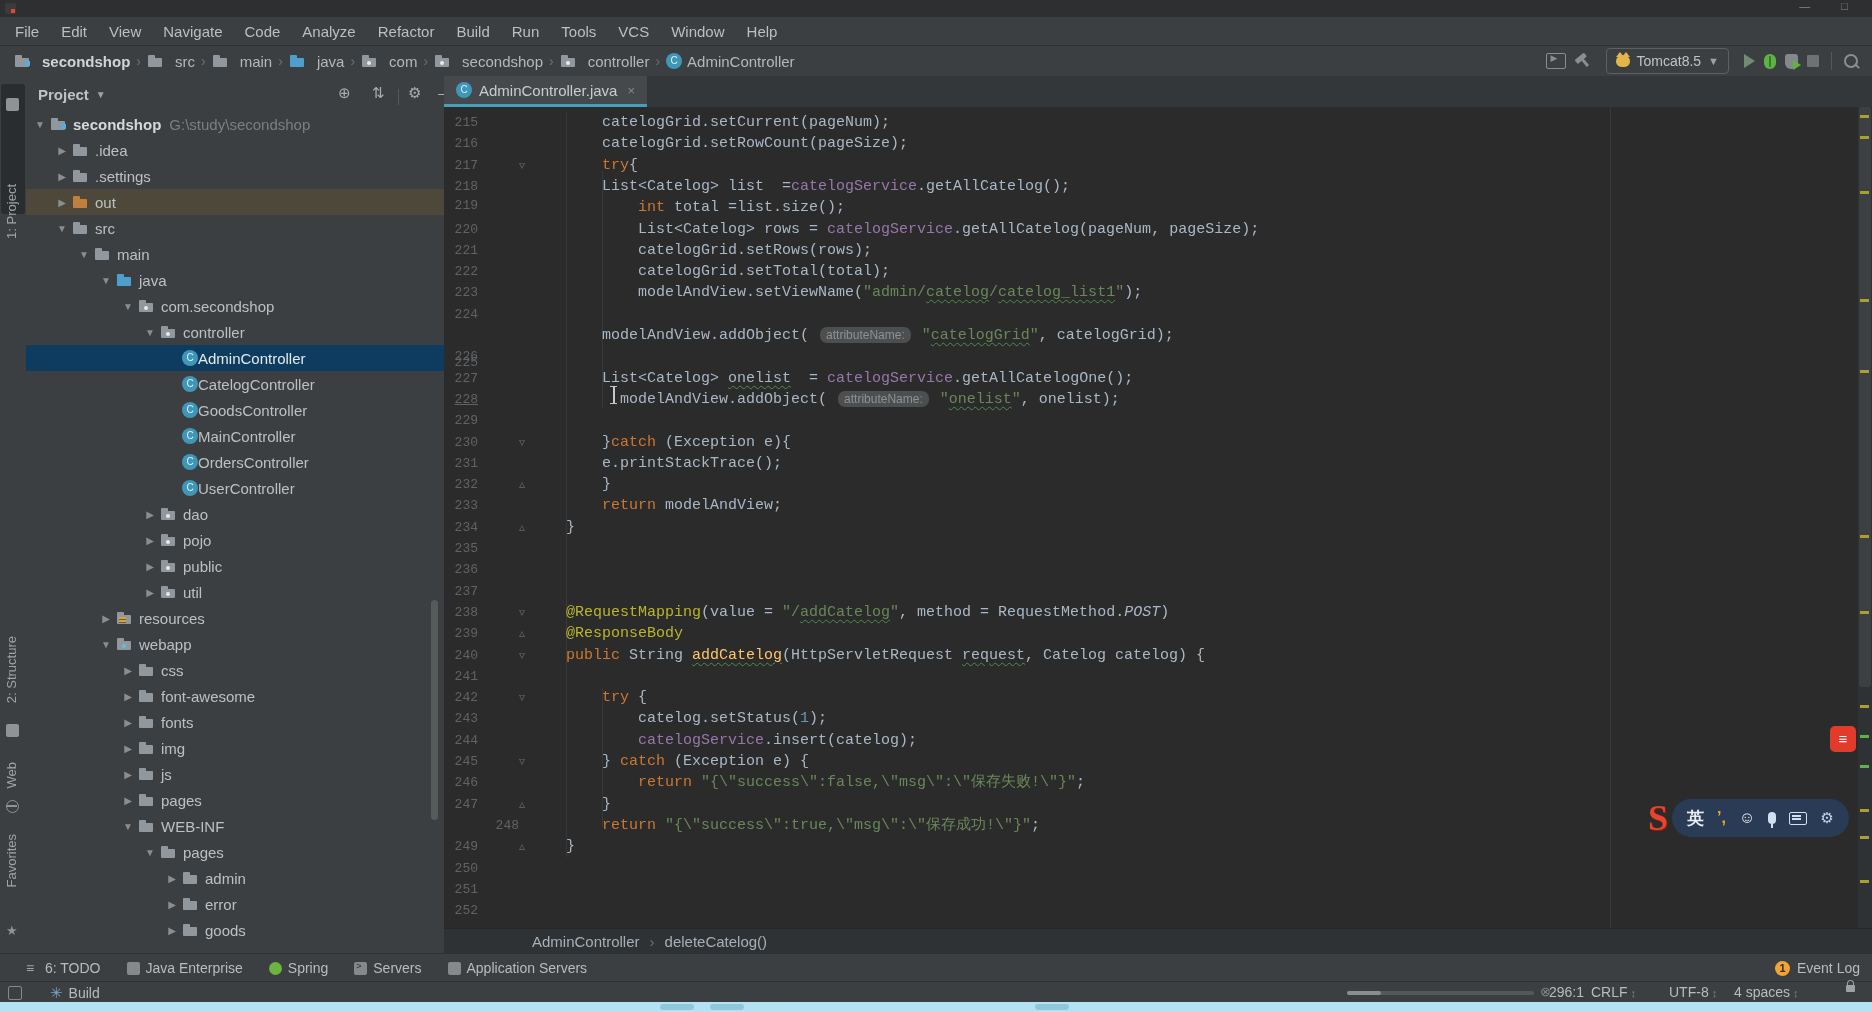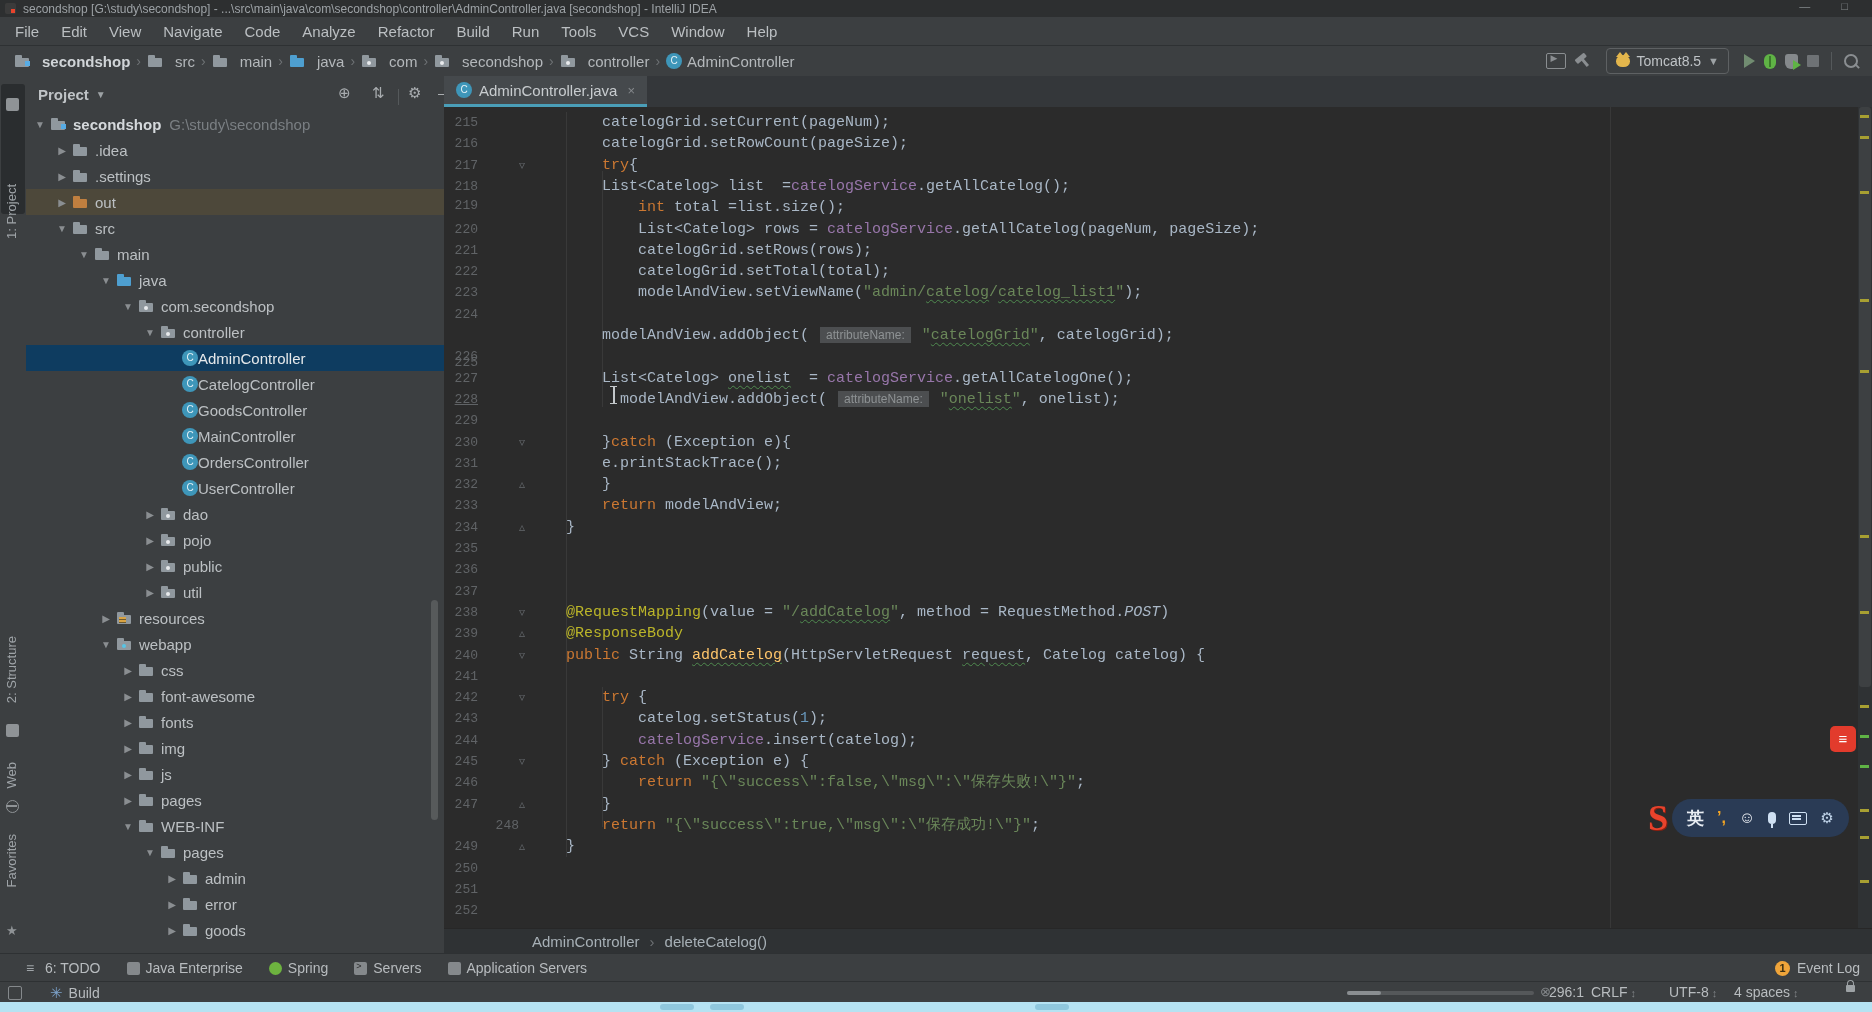--- a/index.html
+++ b/index.html
@@ -96,21 +96,21 @@
     font-family:"Liberation Mono",monospace;font-size:13px;line-height:21px}
   .gfold{position:absolute;left:70px;width:16px;text-align:center;color:#63676B;font-size:12px;line-height:21px}
   .cline{position:absolute;left:86px;white-space:pre;font-family:"Liberation Mono",monospace;
     font-size:15px;line-height:21px;color:#A9B7C6}
   .tk-d{color:#A9B7C6}.tk-k{color:#CC7832}.tk-s{color:#6A8759}.tk-f{color:#9876AA}
   .tk-n{color:#6897BB}.tk-a{color:#BBB529}.tk-m{color:#FFC66B}
   .tk-st{color:#A9B7C6;font-style:italic}
   .tk-sw{color:#6A8759}.tk-dw{color:#A9B7C6}
   .tk-sw,.tk-dw,.tk-m{text-decoration:underline wavy #4F8B4F 1px;text-underline-offset:3px}
   .tk-h{font-family:"Liberation Sans",sans-serif;font-size:12px;color:#8E9294;background:#4C4E50;
-    border-radius:0;padding:1px 6px;margin:16px 2px}
+    border-radius:7px;padding:1px 6px;margin:16px 2px}
   .iguide{position:absolute;width:1px;background:#393939}
   #margin-guide{position:absolute;left:1166px;top:0;width:1px;height:821px;background:#383838}
   .ibeam{position:absolute;width:9px;height:18px}
   .ibeam::before{content:"";position:absolute;left:4px;top:0;width:1.5px;height:18px;background:#C3C7CA}
   .ibeam::after{content:"";position:absolute;left:1px;top:0;width:7px;height:2px;
     border-top:1.5px solid #C3C7CA;border-bottom:0}
   .ibeam i{position:absolute;left:1px;bottom:0;width:7px;height:1.5px;background:#C3C7CA}
   
   #error-stripe{left:1858px;top:107px;width:14px;height:821px;background:#2F3234}
   #stripe-thumb{position:absolute;left:1px;top:0;width:12px;height:580px;background:rgba(255,255,255,.07);border-radius:3px}
@@ -161,21 +161,20 @@
     background:#CFE0F2;box-shadow:0 3px 0 #CFE0F2}
   .sg-gear{color:#BFD3E8;font-size:15px}
   #red-badge{left:1830px;top:726px;width:26px;height:26px;background:#E23B2C;border-radius:5px;
     color:#fff;font-size:15px;text-align:center;line-height:26px}
 </style>
 </head>
 <body>
 
 <div class="abs" id="titlebar">
   <span id="title-icon"></span>
-  <span>secondshop [G:\study\secondshop] - ...\src\main\java\com\secondshop\controller\AdminController.java [secondshop] - IntelliJ IDEA</span>
   <span class="win-glyphs">— □</span>
 </div>
 
 <div class="abs" id="menubar">
     <span class="menu-item">File</span>
     <span class="menu-item">Edit</span>
     <span class="menu-item">View</span>
     <span class="menu-item">Navigate</span>
     <span class="menu-item">Code</span>
     <span class="menu-item">Analyze</span>

